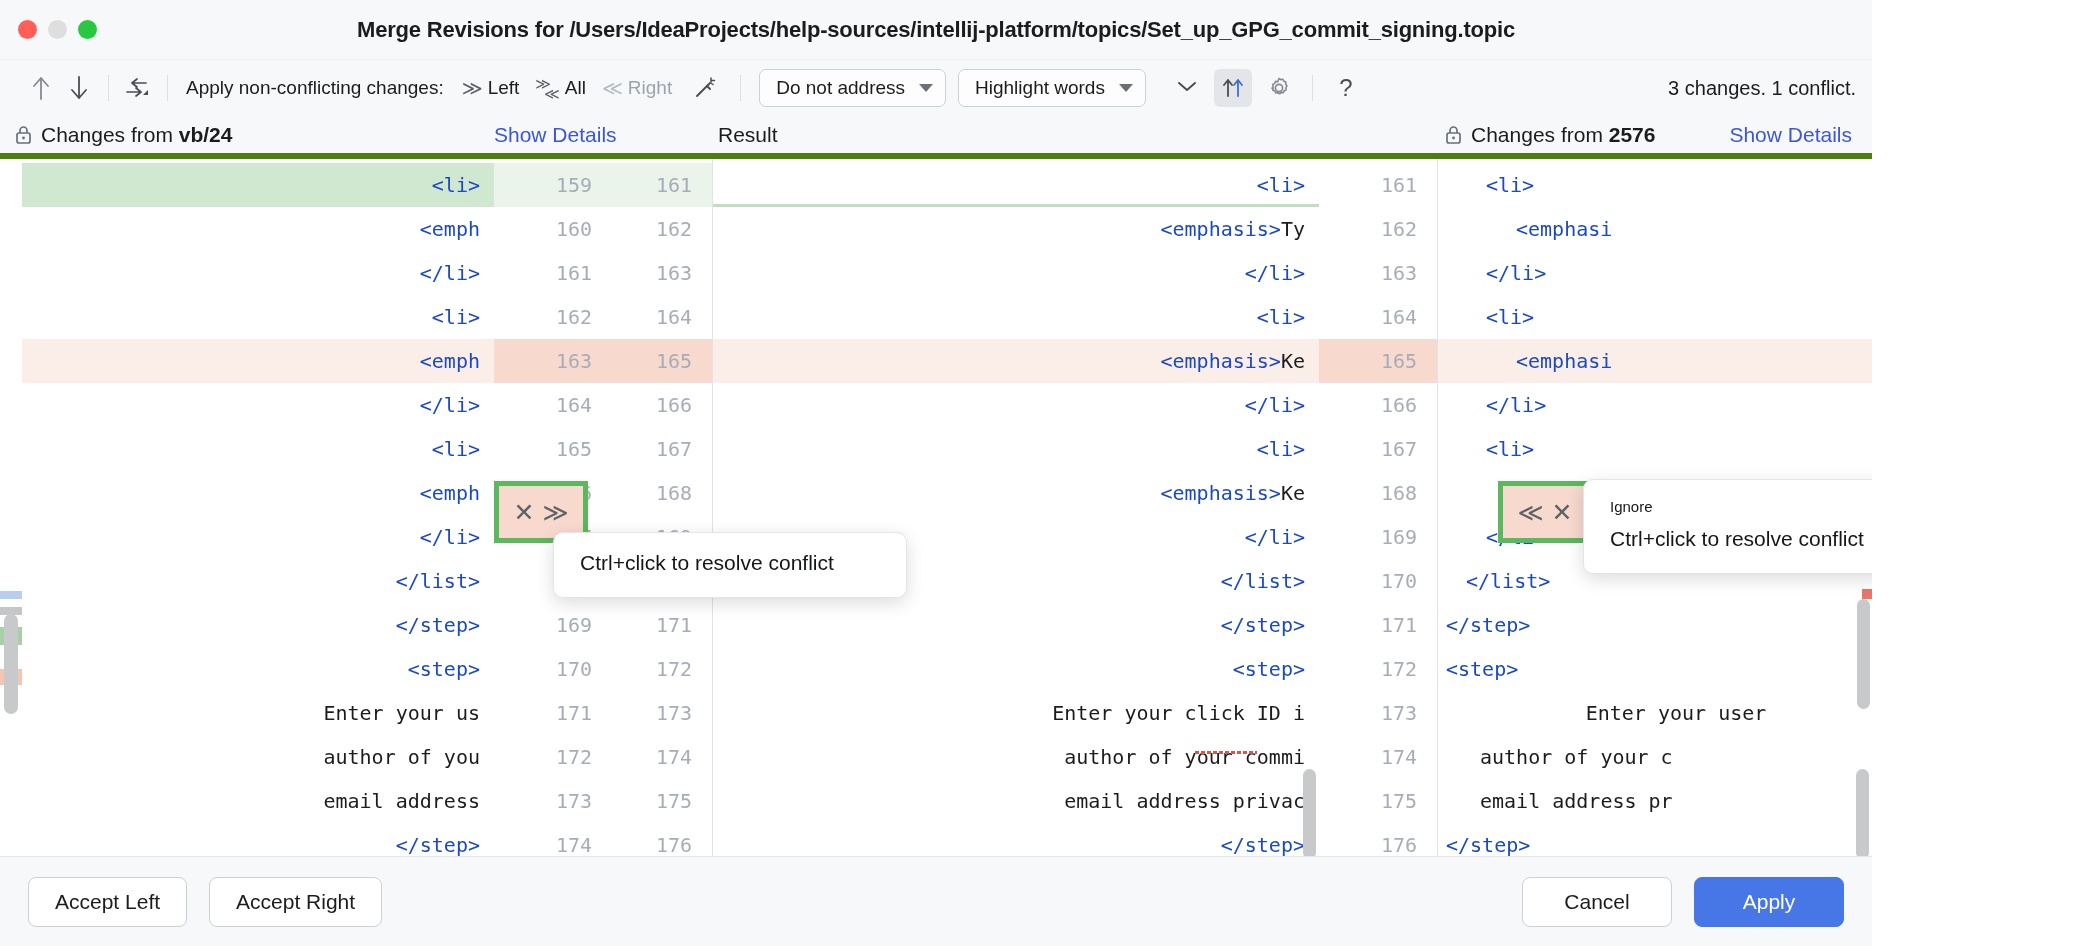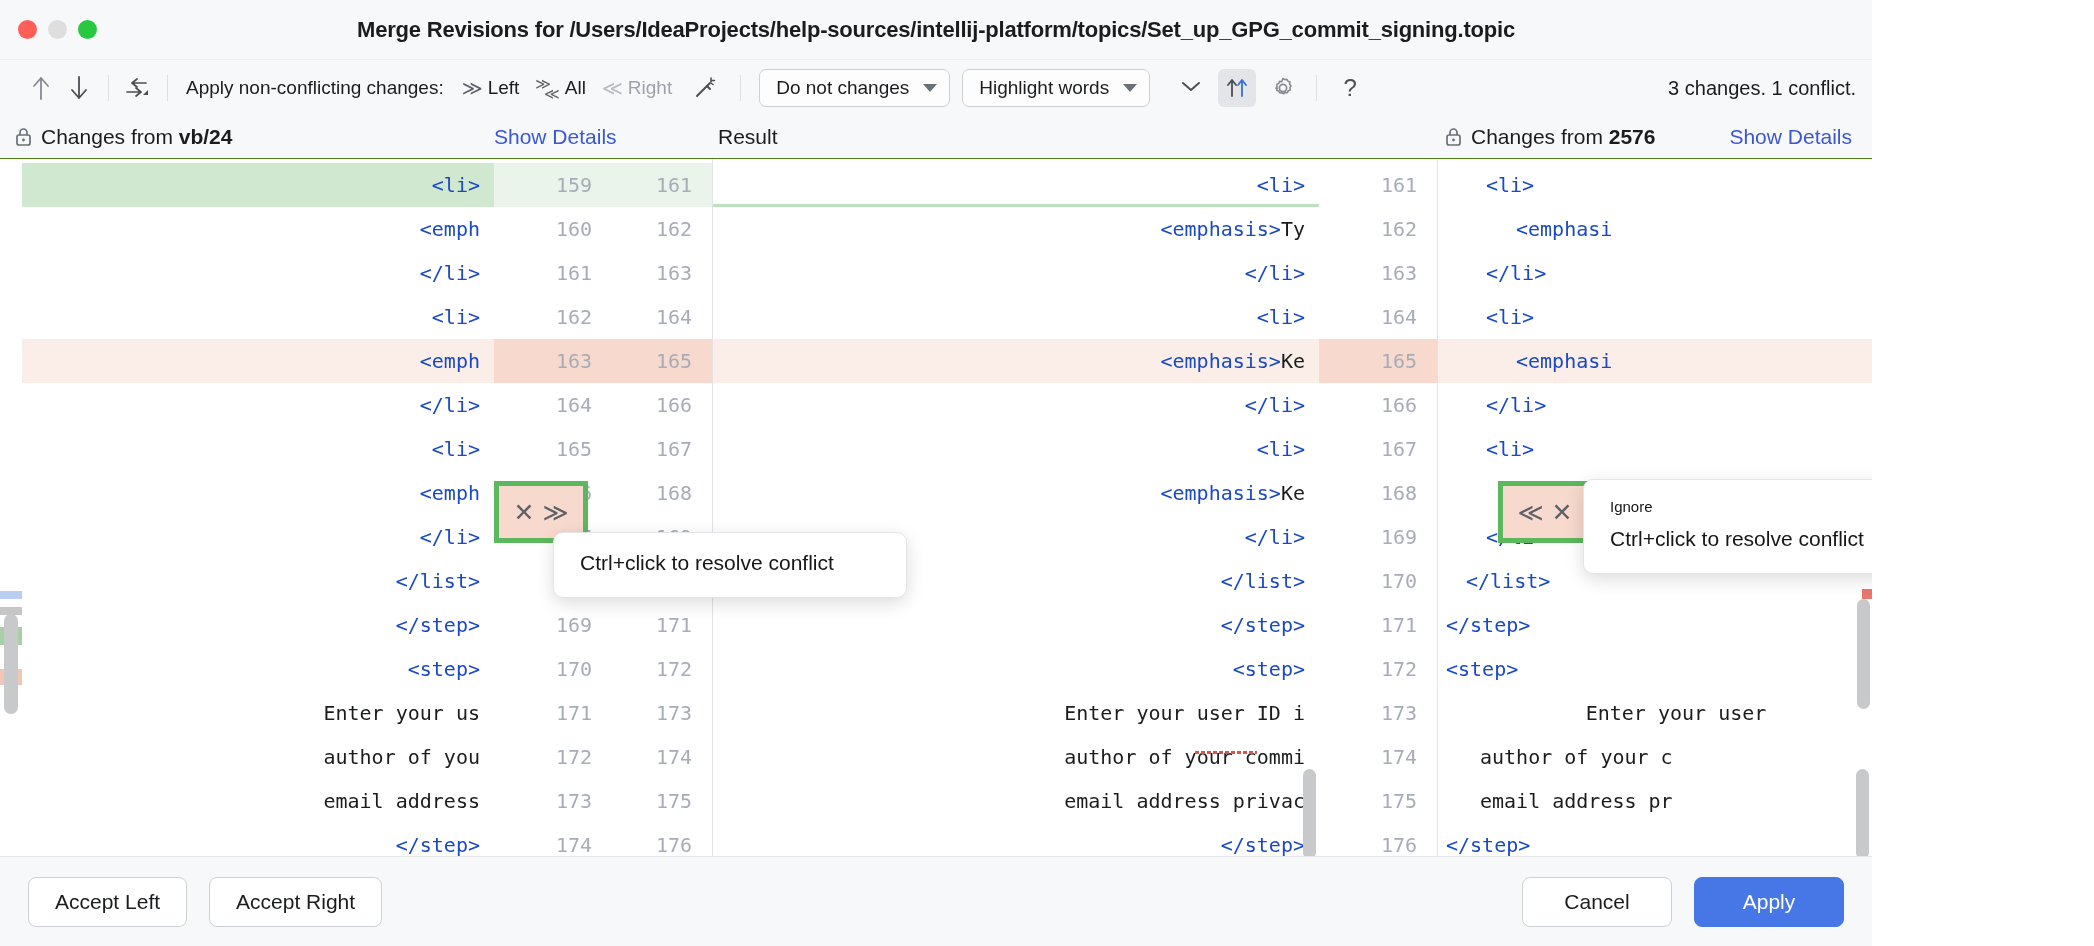--- a/index.html
+++ b/index.html
@@ -113,21 +113,21 @@
   }
 
   
   .pane-headers {
     height: 43px;
     flex: 0 0 43px;
     background: #f7f8fa;
     display: flex;
     align-items: center;
     position: relative;
-    border-bottom: 1px solid #4d7c0f;
+    border-bottom: 6px solid #4d7c0f;
   }
   .ph-left { position: absolute; left: 14px; display: flex; align-items: center; gap: 8px; }
   .ph-show-left { position: absolute; left: 494px; }
   .ph-result  { position: absolute; left: 718px; }
   .ph-right   { position: absolute; left: 1444px; display: flex; align-items: center; gap: 8px; }
   .ph-show-right { position: absolute; right: 20px; }
   .ph-text { font-size: 21px; color: #1b1c1d; white-space: nowrap; }
   .ph-text b { font-weight: bold; }
   .ph-link { font-size: 21px; color: #3b57d8; white-space: nowrap; }
   .lock-icon { color: #6b7077; display: flex; align-items: center; }
@@ -311,21 +311,21 @@
     <div class="tb-icon dark" style="margin-left:6px;">
       <svg width="26" height="26" viewBox="0 0 26 26">
         <path d="M5 21L18 8" stroke="currentColor" stroke-width="1.9" fill="none" stroke-linecap="round"></path>
         <path d="M15 11l3 3" stroke="currentColor" stroke-width="1.9" fill="none" stroke-linecap="round"></path>
         <path d="M19 3v4M22.5 5.5h-3M21 9.5l-1.5-1" stroke="currentColor" stroke-width="1.5" fill="none" stroke-linecap="round"></path>
       </svg>
     </div>
     <div class="tb-sep" style="margin-left:16px;margin-right:18px;"></div>
 
     <div class="combo">
-      <span>Do not changes</span>
+      <span>Do not address</span>
       <span class="caret"></span>
     </div>
     <div class="combo">
       <span>Highlight words</span>
       <span class="caret"></span>
     </div>
 
     <div class="tb-icon dark" style="margin-left:10px;">
       <svg width="26" height="26" viewBox="0 0 26 26">
         <path d="M5 8l8 7 8-7" stroke="currentColor" stroke-width="1.9" fill="none" stroke-linecap="round" stroke-linejoin="round"></path>
@@ -459,21 +459,21 @@
         <div class="cline ralign"><span class="tag">&lt;/li&gt;</span></div>
         <div class="cline ralign"><span class="tag">&lt;li&gt;</span></div>
         <div class="cline ralign hl-red-soft">    <span class="tag">&lt;emphasis&gt;</span>Ke</div>
         <div class="cline ralign"><span class="tag">&lt;/li&gt;</span></div>
         <div class="cline ralign"><span class="tag">&lt;li&gt;</span></div>
         <div class="cline ralign">    <span class="tag">&lt;emphasis&gt;</span>Ke</div>
         <div class="cline ralign"><span class="tag">&lt;/li&gt;</span></div>
         <div class="cline ralign">  <span class="tag">&lt;/list&gt;</span></div>
         <div class="cline ralign"><span class="tag">&lt;/step&gt;</span></div>
         <div class="cline ralign"><span class="tag">&lt;step&gt;</span></div>
-        <div class="cline ralign">  Enter your user ID i</div>
+        <div class="cline ralign">  Enter your click ID i</div>
         <div class="cline ralign">  author of your commi</div>
         <div class="cline ralign">  email address privac</div>
         <div class="cline ralign"><span class="tag">&lt;/step&gt;</span></div>
       </div>
       <div class="squiggle" style="left:482px;top:592px;width:62px;"></div>
       <div class="vscroll" style="right:3px;top:610px;height:90px;"></div>
     </div>
 
     <div class="pane pane-lnum-m">
       <div class="code-lines">

